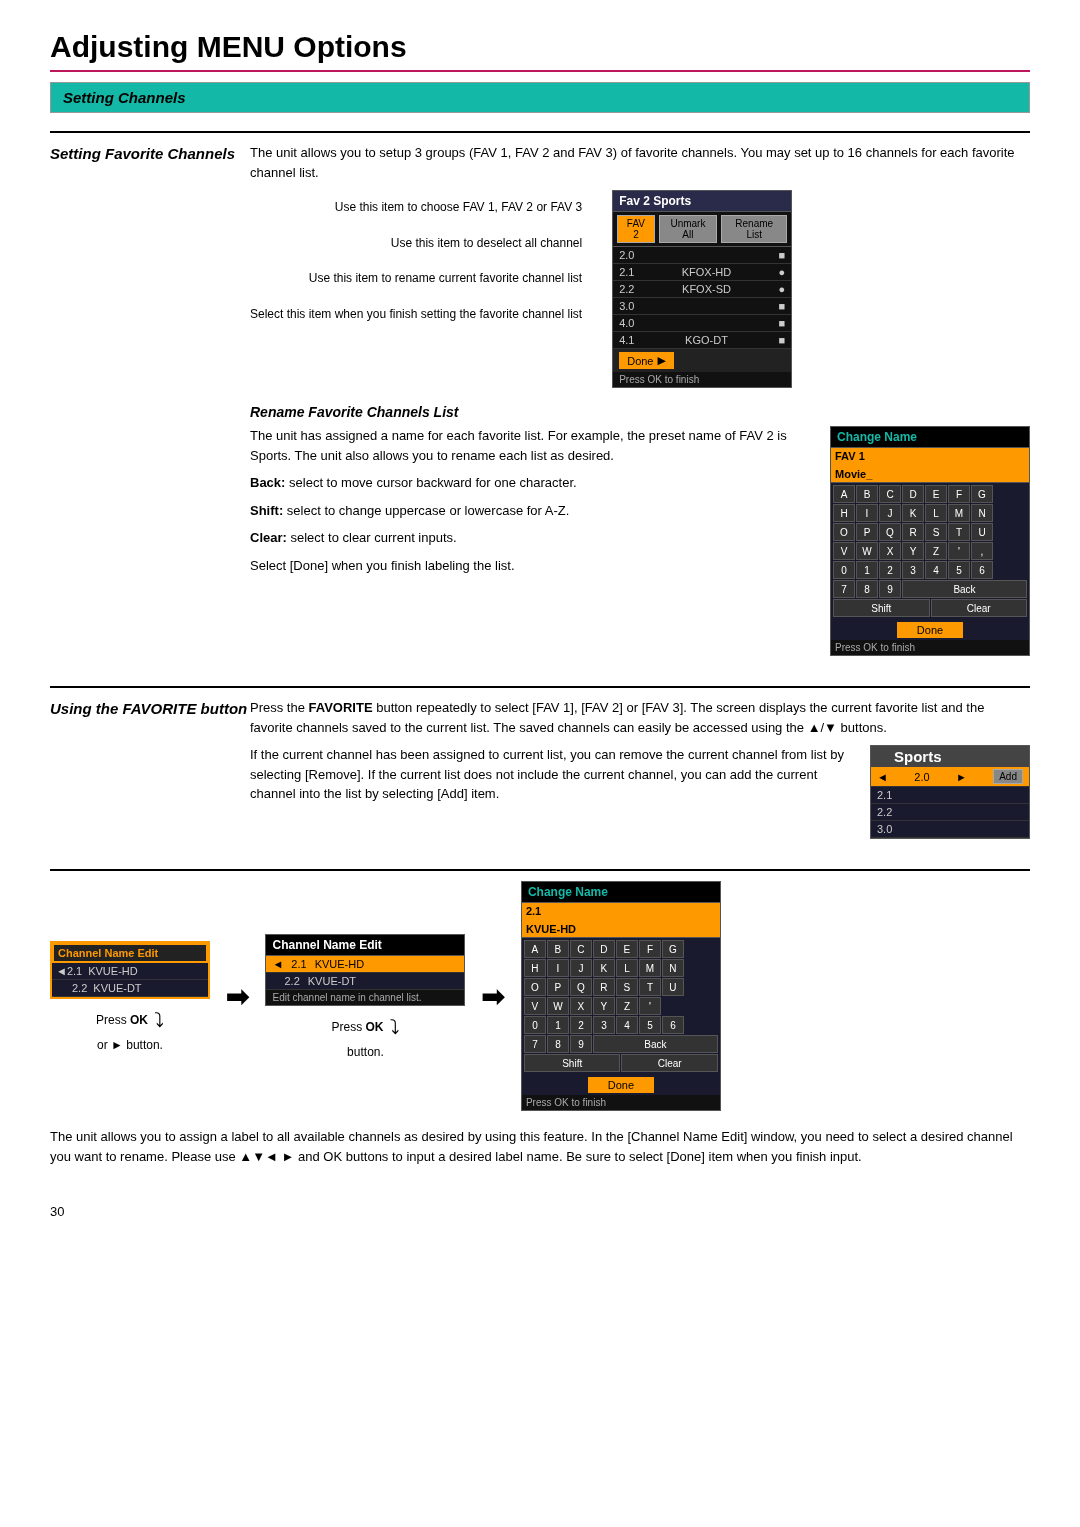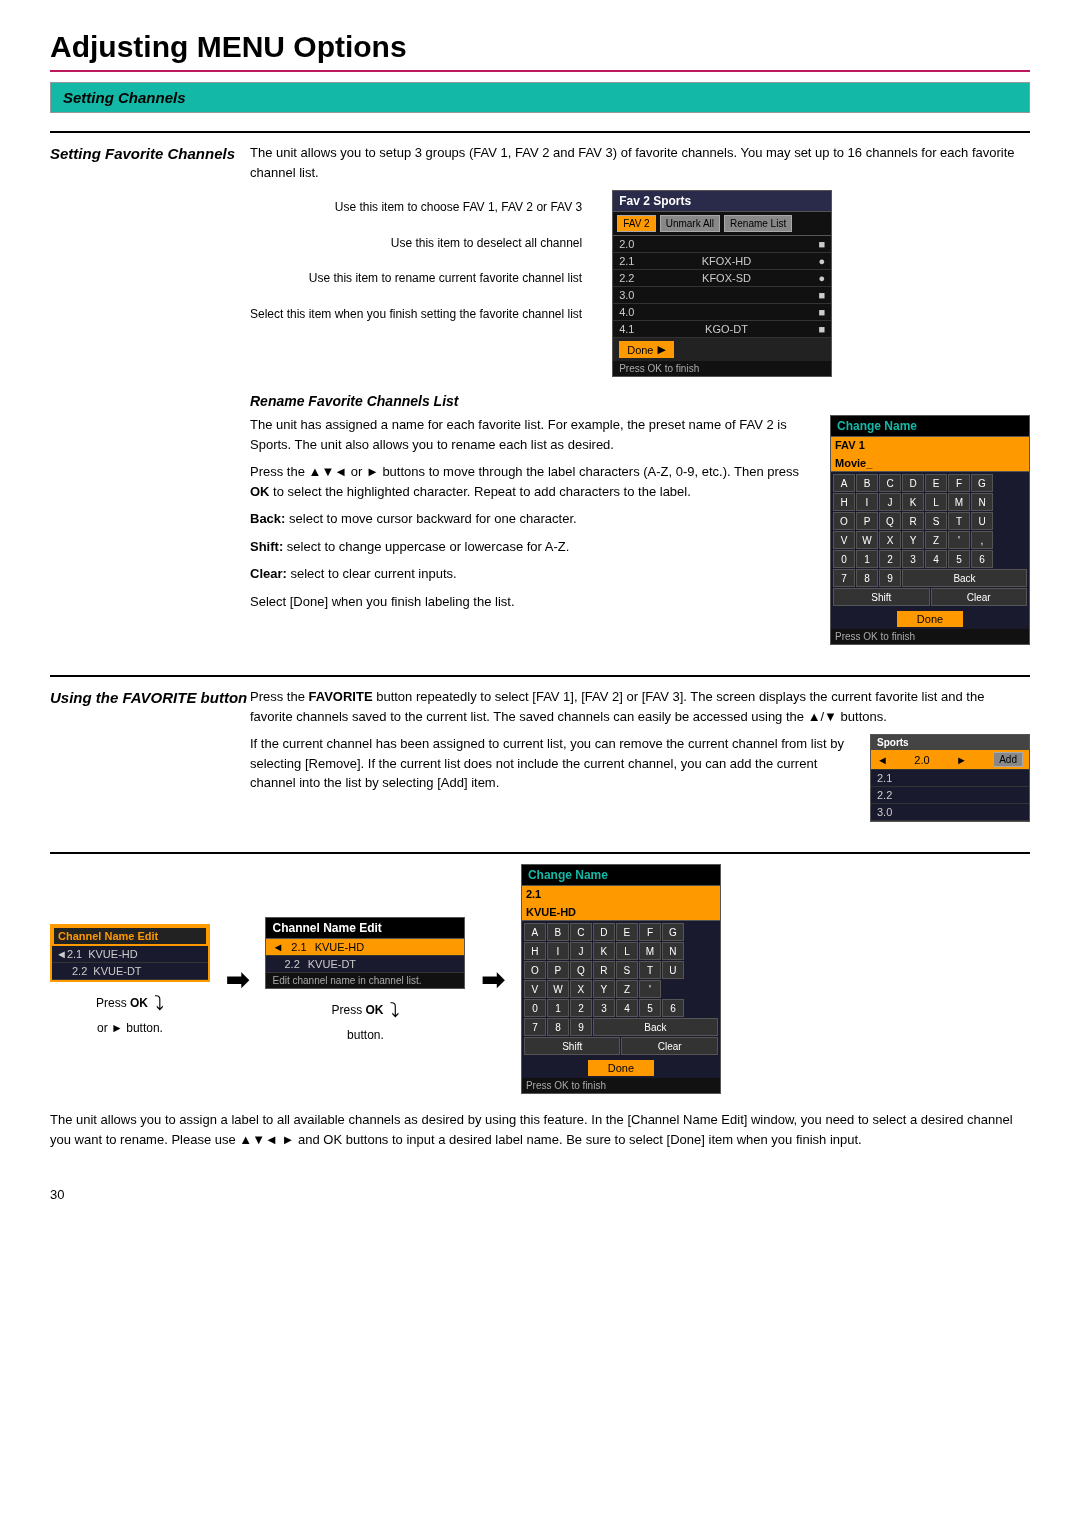--- a/index.html
+++ b/index.html
@@ -63,21 +63,21 @@
     .fav-callouts {
       display: flex;
       flex-direction: column;
       gap: 18px;
       font-size: 12px;
       padding-top: 10px;
     }
     .fav-widget {
       background: #1a1a2e;
       border: 1px solid #555;
-      width: 220px;
+      width: 180px;
       font-size: 11px;
     }
     .fav-widget-title {
       background: #2a2a4a;
       color: #fff;
       padding: 3px 6px;
       font-weight: bold;
       font-size: 12px;
       border-bottom: 1px solid #555;
     }
@@ -226,22 +226,22 @@
       background: #1a1a2e;
       border: 1px solid #555;
       width: 160px;
       font-size: 11px;
       float: right;
       margin-left: 10px;
     }
     .sw-title {
       background: #444;
       color: #fff;
-      padding: 2px 6px;
-      font-size: 10px;
+      padding: 2px 23px;
+      font-size: 15px;
       font-weight: bold;
     }
     .sw-row {
       display: flex;
       justify-content: space-between;
       align-items: center;
       padding: 2px 6px;
       border-bottom: 1px solid #333;
       color: #ccc;
       font-size: 11px;
@@ -410,21 +410,20 @@
         </div>
         <div class="fav-footer">Press OK to finish</div>
       </div>
     </div>
 
     <div class="rename-section">
       <h3>Rename Favorite Channels List</h3>
       <div class="rename-layout">
         <div class="rename-text">
           <p>The unit has assigned a name for each favorite list. For example, the preset name of FAV 2 is Sports. The unit also allows you to rename each list as desired.</p>
-          <p>Press the ▲▼◄ or ► buttons to move through the label characters (A-Z, 0-9, etc.). Then press <span class="inline-bold">OK</span> to select the highlighted character. Repeat to add characters to the label.</p>
           <p><span class="inline-bold">Back:</span> select to move cursor backward for one character.</p>
           <p><span class="inline-bold">Shift:</span> select to change uppercase or lowercase for A-Z.</p>
           <p><span class="inline-bold">Clear:</span> select to clear current inputs.</p>
           <p>Select [Done] when you finish labeling the list.</p>
         </div>
 
         <div class="change-name-widget">
           <div class="cn-title">Change Name</div>
           <div class="cn-row1">
             <span>FAV 1</span>

